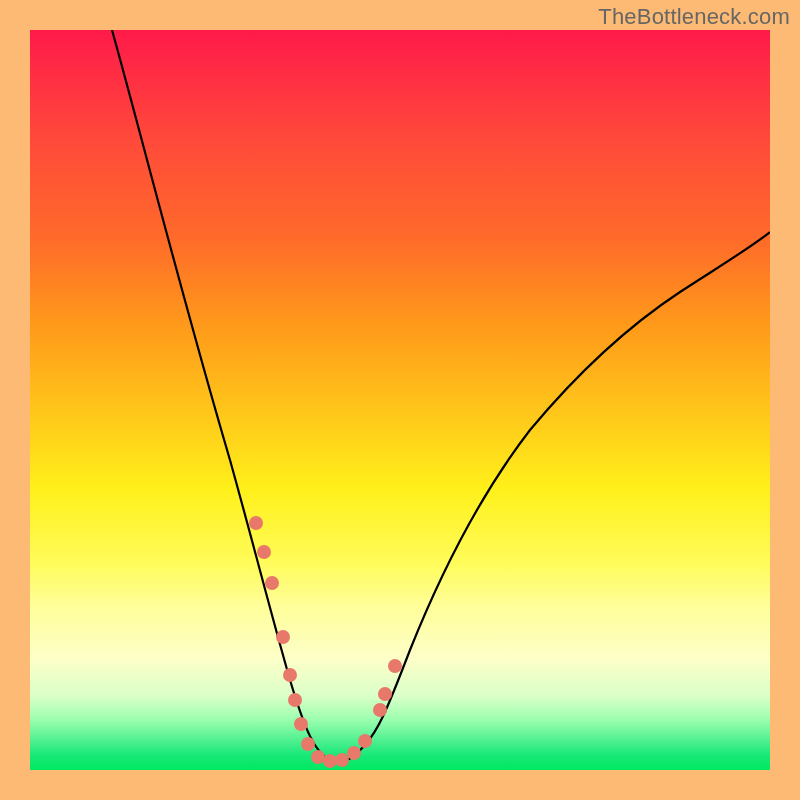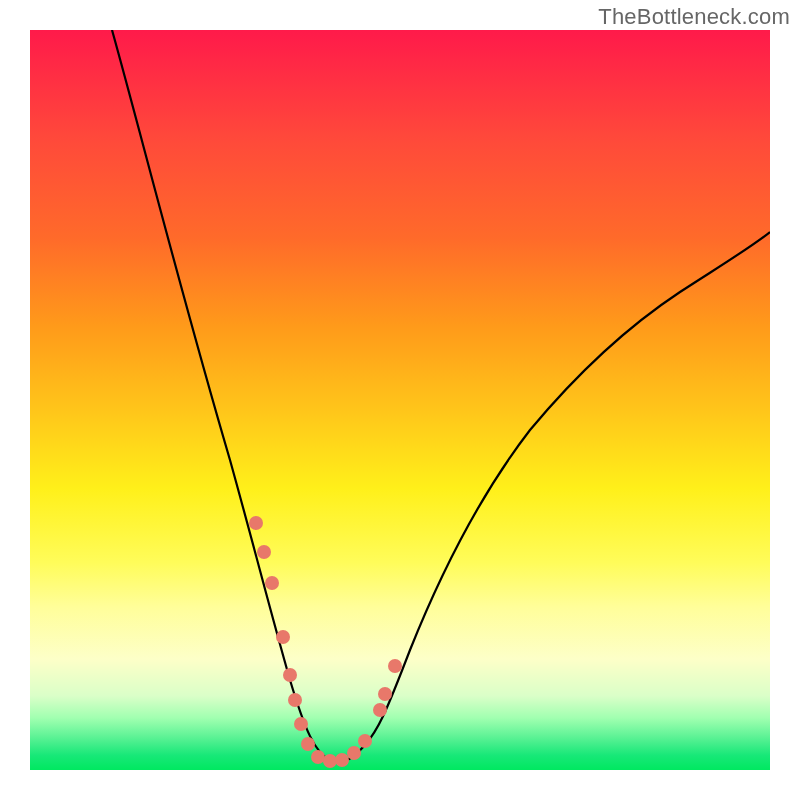--- a/index.html
+++ b/index.html
@@ -10,21 +10,21 @@
     position: relative;
     overflow: hidden;
     font-family: Arial, sans-serif;
   }
   .frame {
     position: absolute;
     top: 0;
     left: 0;
     width: 800px;
     height: 800px;
-    background: #ffffff;
+    background: #fdba74;
   }
   .plot-area {
     position: absolute;
     top: 30px;
     left: 30px;
     width: 740px;
     height: 740px;
     background: linear-gradient(to bottom,
       #ff1a4a 0%,
       #ff4a3a 15%,

